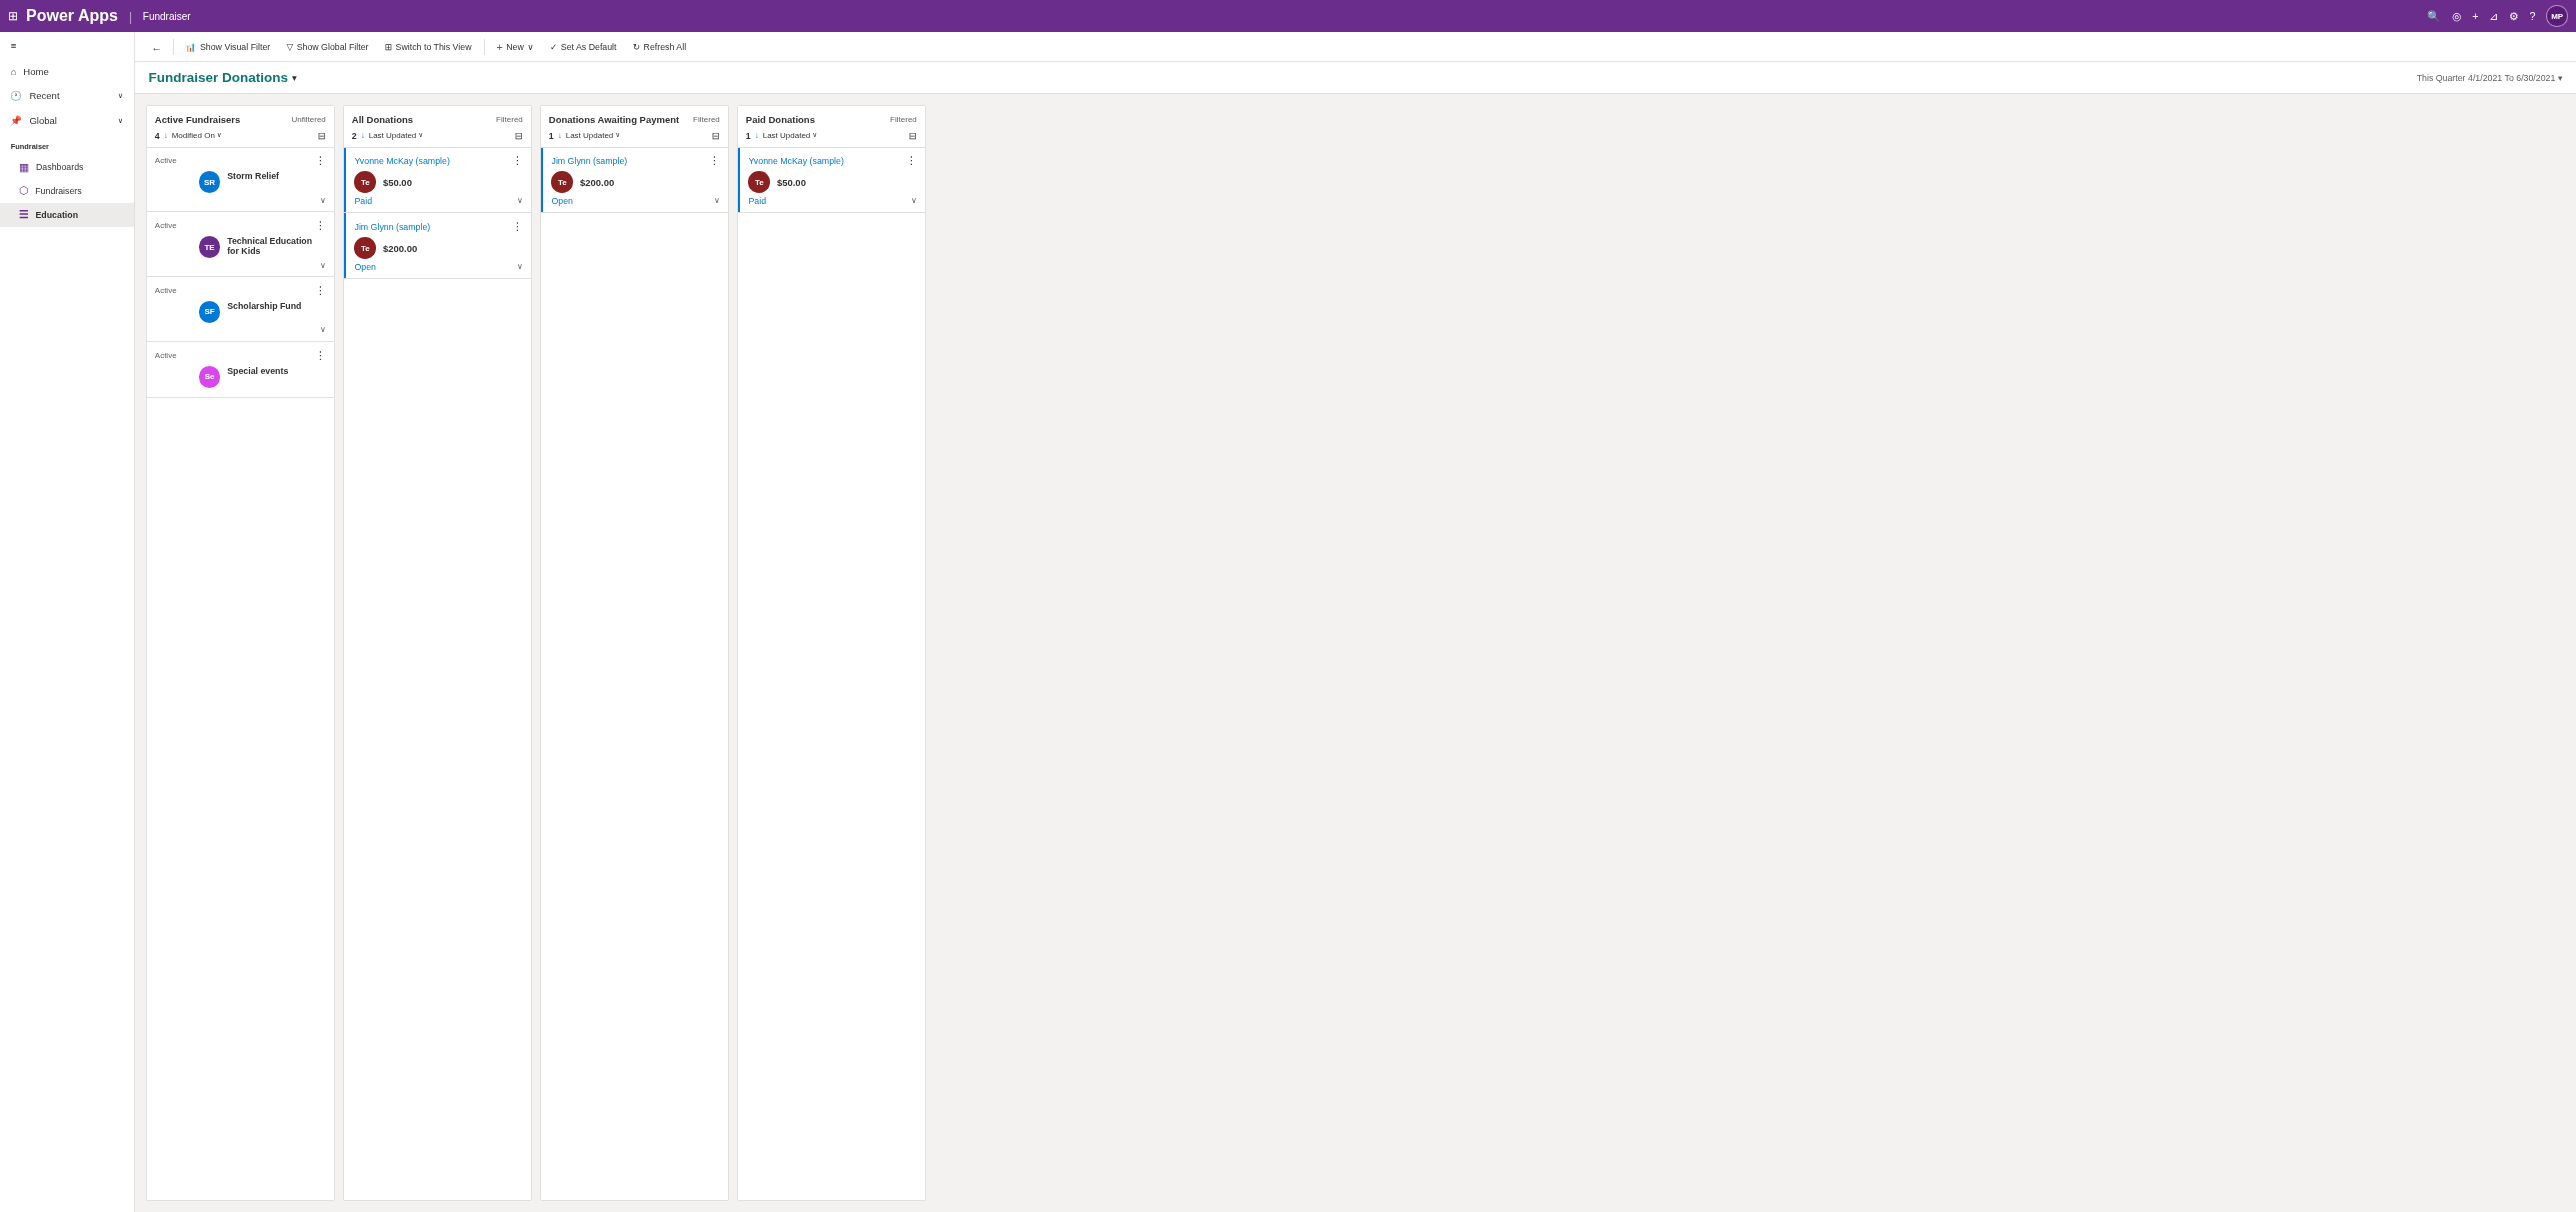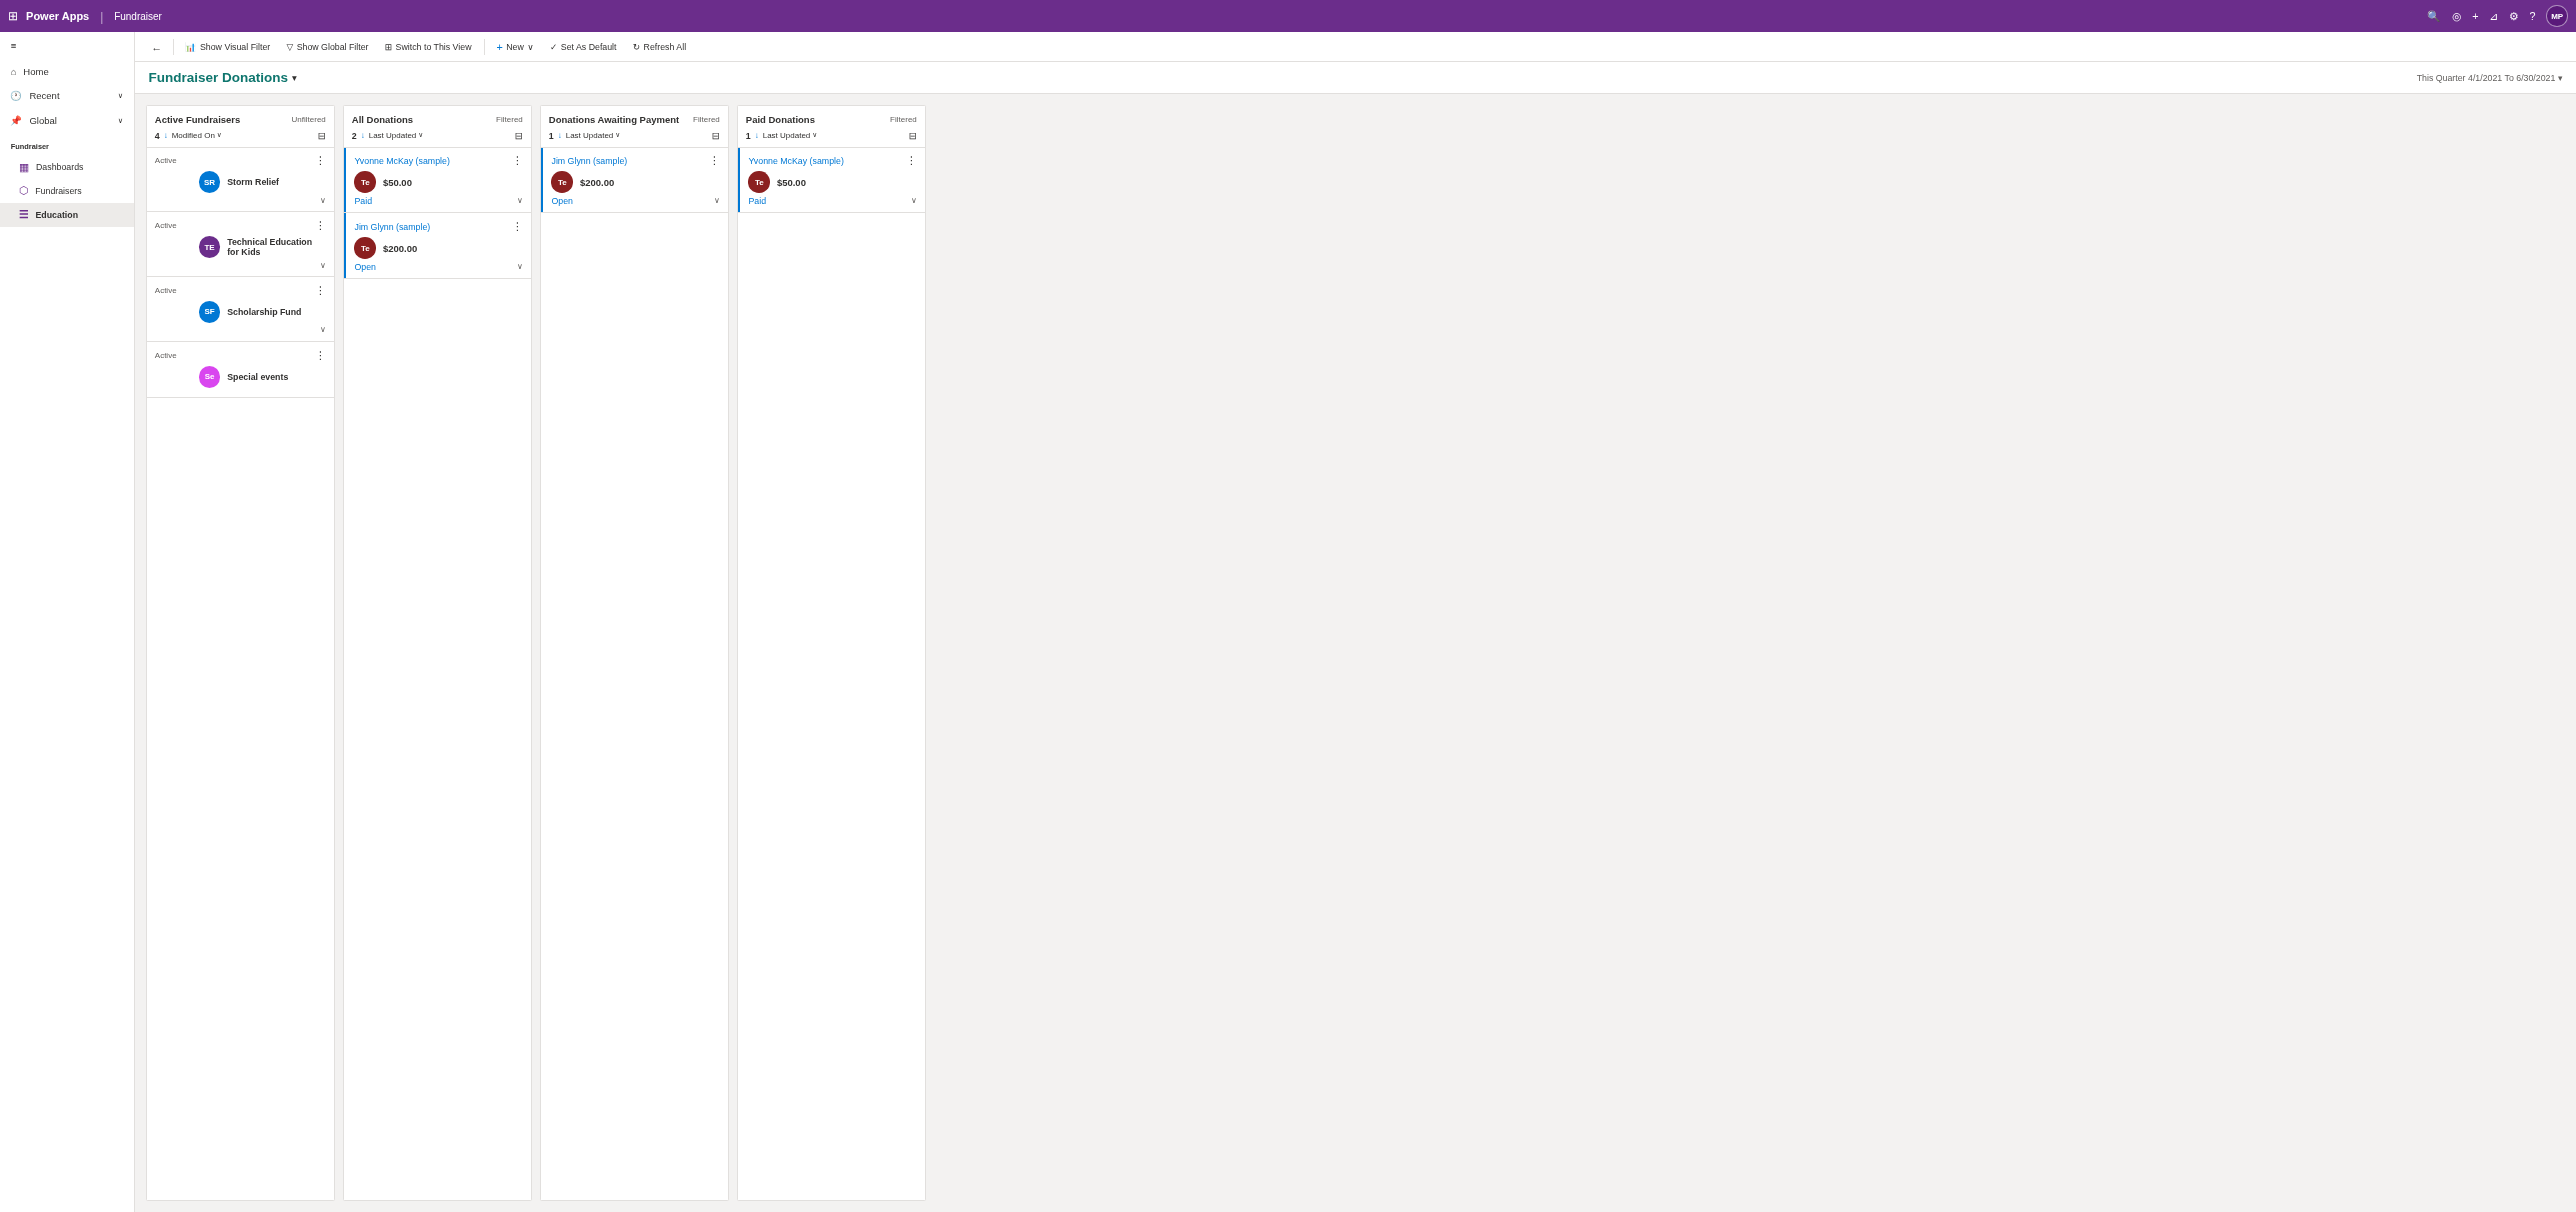--- a/index.html
+++ b/index.html
@@ -9,21 +9,21 @@
     .top-nav {
       background: #6b2d8b;
       height: 32px;
       display: flex;
       align-items: center;
       padding: 0 8px;
       color: white;
       gap: 8px;
     }
     .top-nav-grid-icon { font-size: 12px; cursor: pointer; }
-    .top-nav-brand { font-size: 11px; font-weight: 600; }
+    .top-nav-brand { font-size: 16px; font-weight: 600; }
     .top-nav-sep { color: rgba(255,255,255,0.5); font-size: 13.5px; margin: 0 2.7px; }
     .top-nav-app { font-size: 10px; }
     .top-nav-right { margin-left: auto; display: flex; align-items: center; gap: 10.8px; }
     .top-nav-icon { font-size: 10.8px; cursor: pointer; color: white; }
     .avatar {
       width: 21.6px; height: 21.6px; border-radius: 50%;
       background: #5a1a7a; color: white;
       display: flex; align-items: center; justify-content: center;
       font-size: 8px; font-weight: 600; cursor: pointer;
       border: 1.4px solid rgba(255,255,255,0.5);
@@ -128,21 +128,21 @@
     .sort-field-chevron { font-size: 6.8px; }
     .view-toggle { margin-left: auto; cursor: pointer; color: #323130; font-size: 9.5px; }
 
     .kanban-cards { flex: 1; overflow-y: auto; }
     .kanban-card {
       border-bottom: 0.7px solid #e1dfdd;
       padding: 6.8px 8px;
     }
     .card-status { font-size: 8px; color: #605e5c; display: flex; align-items: center; justify-content: space-between; margin-bottom: 4px; }
     .card-more { cursor: pointer; color: #323130; font-size: 10.8px; }
-    .card-main { display: flex; align-items: center; gap: 6.8px; margin-bottom: 2.7px; padding-left: 44px; }
+    .card-main { display: flex; gap: 6.8px; margin-bottom: 2.7px; padding-left: 44px; }
     .card-avatar {
       width: 21.6px; height: 21.6px; border-radius: 50%;
       display: flex; align-items: center; justify-content: center;
       color: white; font-size: 8px; font-weight: 600; flex-shrink: 0;
     }
     .card-name { font-size: 8.8px; font-weight: 600; color: #323130; }
     .card-footer { display: flex; align-items: center; justify-content: flex-end; }
     .card-chevron { font-size: 8px; color: #605e5c; cursor: pointer; }
     .blue-bar { width: 2.7px; background: #0078d4; flex-shrink: 0; }
     .donation-link { color: #0078d4; font-size: 8.8px; text-decoration: none; cursor: pointer; }

